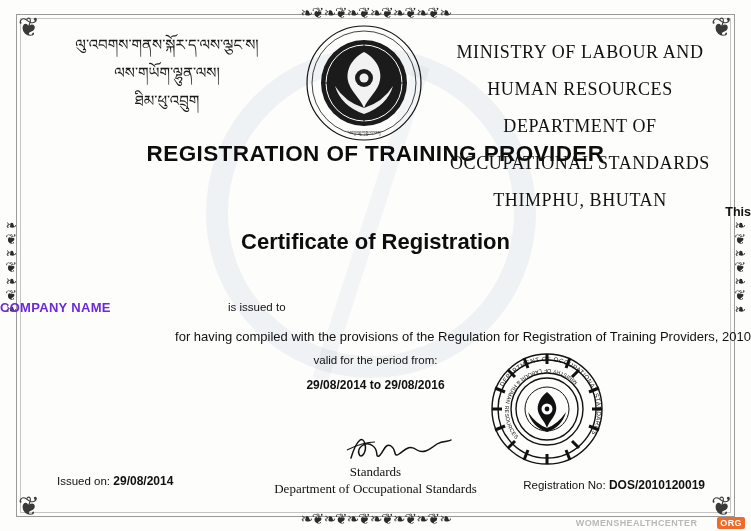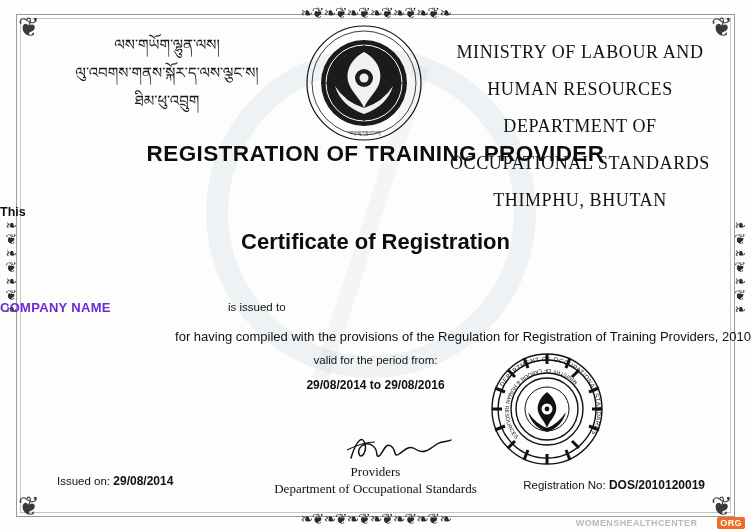--- a/index.html
+++ b/index.html
@@ -147,21 +147,21 @@
     font-size: 22.5px;
     font-weight: bold;
     letter-spacing: 0.4px;
     color: #0d0d0d;
     z-index: 2;
   }
   .this-word {
     position: absolute;
     left: 0; right: 0;
     top: 205px;
-    text-align: left;
+    text-align: right;
     font-size: 12.5px;
     font-weight: bold;
     color: #111;
     z-index: 2;
   }
   .cert-title {
     position: absolute;
     left: 0; right: 0;
     top: 229px;
     text-align: center;
@@ -322,22 +322,22 @@
   <div class="orn orn-top">❧❦❧❦❧❦❧❦❧❦❧❦❧</div>
   <div class="orn orn-bottom">❧❦❧❦❧❦❧❦❧❦❧❦❧</div>
   <div class="orn orn-v orn-left">❧❦❧❦❧❦❧</div>
   <div class="orn orn-v orn-right">❧❦❧❦❧❦❧</div>
   <div class="corner c-tl">❦</div>
   <div class="corner c-tr">❦</div>
   <div class="corner c-bl">❦</div>
   <div class="corner c-br">❦</div>
 
   <div class="dzongkha">
+    <span class="dz-line">ལུ་འབགས་གནས་སྐོར་ད་ལས་ལྕང་ས།</span>
     <span class="dz-line">ལས་གཡོག་ལྷུན་ལས།</span>
-    <span class="dz-line">ལུ་འབགས་གནས་སྐོར་ད་ལས་ལྕང་ས།</span>
     <span class="dz-line">ཐིམ་ཕུ་འབྲུག</span>
   </div>
 
   <div class="emblem">
     <svg width="118" height="118" viewBox="0 0 118 118">
       <circle cx="59" cy="59" r="57" fill="none" stroke="#111" stroke-width="1.2"></circle>
       <circle cx="59" cy="59" r="52" fill="none" stroke="#111" stroke-width="0.8"></circle>
       <circle cx="59" cy="59" r="43" fill="#1b1b1b"></circle>
       <circle cx="59" cy="59" r="38" fill="none" stroke="#ffffff" stroke-width="1"></circle>
       <path d="M59 28 C44 36 40 50 44 60 C48 70 55 74 59 84 C63 74 70 70 74 60 C78 50 74 36 59 28 Z" fill="#f2f2f2"></path>
@@ -418,21 +418,21 @@
       </g>
     </svg>
   </div>
 
   <div class="signature">
     <svg width="110" height="36" viewBox="0 0 110 36">
       <path d="M6 26 C12 6 18 4 20 12 C22 20 16 28 14 22 C12 16 20 8 28 14 C34 18 30 26 34 24 C38 22 40 10 46 14 C52 18 48 26 54 22 C60 18 64 12 72 18 C78 22 84 18 92 12 C98 8 104 10 106 8" fill="none" stroke="#111" stroke-width="1.5" stroke-linecap="round"></path>
       <path d="M2 18 C14 12 22 10 30 10" fill="none" stroke="#111" stroke-width="1.1"></path>
     </svg>
   </div>
-  <div class="director-label">Providers</div>
+  <div class="director-label">Standards</div>
   <div class="director-dept">Department of Occupational Standards</div>
 
   <div class="issued-on">
     <span>Issued on:</span>
     <b>29/08/2014</b>
   </div>
   <div class="reg-no">
     <span>Registration No:</span>
     <b>DOS/2010120019</b>
   </div>

